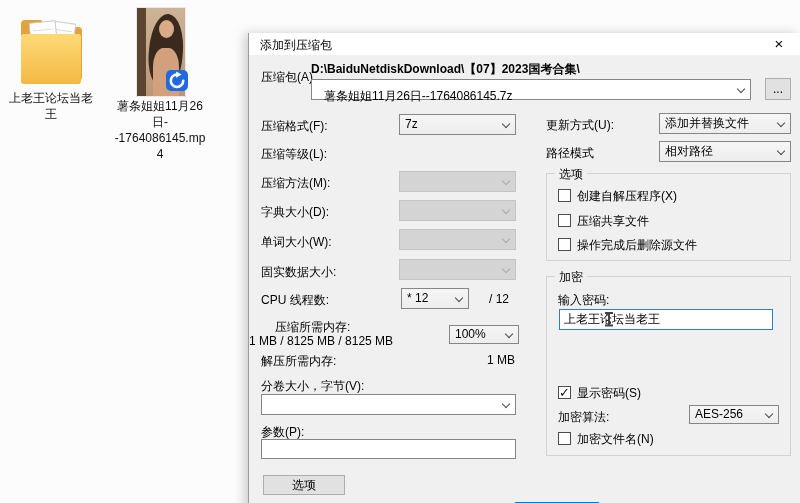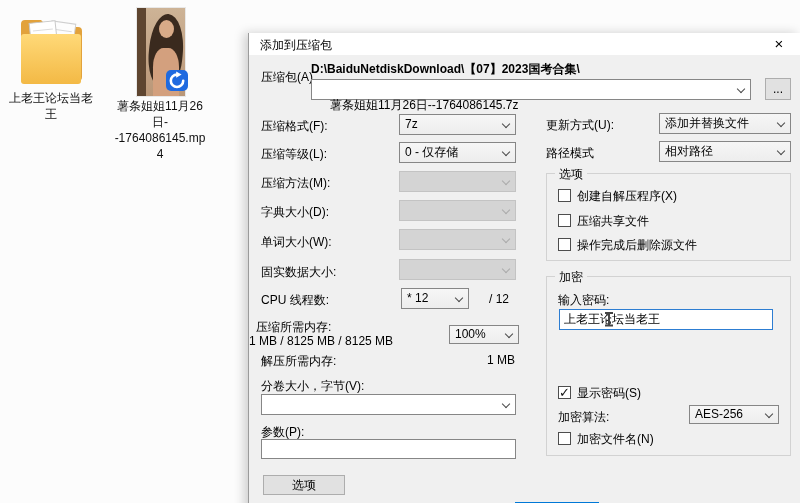--- a/index.html
+++ b/index.html
@@ -25,21 +25,21 @@
   #dlg-title { position:absolute; left:11px; top:4px; font-size:12px; }
   #dlg-close { position:absolute; right:10px; top:1px; width:22px; height:20px; text-align:center; font-size:15px; line-height:20px; color:#000; cursor:pointer; }
 
   .lbl { position:absolute; white-space:nowrap; }
   .select { position:absolute; background:#fdfdfd; border:1px solid #868686; height:21px; line-height:19px; padding:0 18px 0 5px; cursor:default; }
   .select.gray { background:linear-gradient(#f6f6f6,#ededed); }
   .select.disabled { background:#d4d4d4; border-color:#c3c3c3; color:#9a9a9a; }
   .chev { position:absolute; right:6px; top:6px; width:6px; height:6px; border-right:1.4px solid #4a4a4a; border-bottom:1.4px solid #4a4a4a; transform:rotate(45deg); }
   .select.disabled .chev { border-color:#aaaaaa; }
   .combo-edit { position:absolute; background:#fff; border:1px solid #868686; }
-  .combo-edit input { position:absolute; left:0; top:16px; width:calc(100% - 20px); height:100%; border:none; outline:none; padding:0 18px; font:inherit; background:transparent; }
+  .combo-edit input { position:absolute; left:0; top:7px; width:calc(100% - 20px); height:100%; border:none; outline:none; padding:0 12px; font:inherit; background:transparent; }
   .txt { position:absolute; background:#fff; border:1px solid #868686; padding:0 4px; font:inherit; outline:none; }
 
   .btn { position:absolute; background:#e1e1e1; border:1px solid #adadad; text-align:center; font-size:12px; cursor:pointer; padding:0; font-family:inherit; }
   .btn.focused { border:2px solid #0078d7; }
 
   .groupbox { position:absolute; border:1px solid #d2d2d2; }
   .groupbox > .gb-title { position:absolute; top:-8px; left:8px; background:#f0f0f0; padding:0 4px; }
 
   .cbrow { position:absolute; height:16px; cursor:default; }
   .cb { position:absolute; left:0; top:1px; width:13px; height:13px; background:#fff; border:1px solid #4d4d4d; }
@@ -134,43 +134,40 @@
     <div class="lbl" style="left:12px; top:85px;text-align:right;">压缩格式(F):</div>
     <div class="lbl" style="left:12px; top:113px;">压缩等级(L):</div>
     <div class="lbl" style="left:12px; top:142px;">压缩方法(M):</div>
     <div class="lbl" style="left:12px; top:171px;">字典大小(D):</div>
     <div class="lbl" style="left:12px; top:201px;">单词大小(W):</div>
     <div class="lbl" style="left:12px; top:231px;">固实数据大小:</div>
 
     <div class="select gray" style="left:150px; top:81px; width:117px;">
       <span>7z</span><span class="chev"></span>
     </div>
-    <div class="select gray" style="left:150px; top:109px; width:117px;">
-      <span>0 - 仅存储</span><span class="chev"></span>
-    </div>
     <div class="select disabled" style="left:150px; top:138px; width:117px;">
       <span></span><span class="chev"></span>
     </div>
     <div class="select disabled" style="left:150px; top:167px; width:117px;">
       <span></span><span class="chev"></span>
     </div>
     <div class="select disabled" style="left:150px; top:196px; width:117px;">
       <span></span><span class="chev"></span>
     </div>
     <div class="select disabled" style="left:150px; top:226px; width:117px;">
       <span></span><span class="chev"></span>
     </div>
 
     <div class="lbl" style="left:12px; top:259px;">CPU 线程数:</div>
     <div class="select gray" style="left:152px; top:255px; width:68px;">
       <span>* 12</span><span class="chev"></span>
     </div>
     <div class="lbl" style="left:240px; top:259px;">/ 12</div>
 
-    <div class="lbl" style="left:7px; top:286px;">压缩所需内存:</div>
+    <div class="lbl" style="left:26px; top:286px;">压缩所需内存:</div>
     <div class="memline" style="left:0; top:301px;text-align:right;">1 MB / 8125 MB / 8125 MB</div>
     <div class="select gray" style="left:200px; top:292px; width:70px; height:19px; line-height:17px;">
       <span>100%</span><span class="chev" style="top:5px;"></span>
     </div>
     <div class="lbl" style="left:12px; top:320px;">解压所需内存:</div>
     <div class="lbl" style="left:180px; top:320px; width:86px; text-align:right;">1 MB</div>
 
     <div class="lbl" style="left:12px; top:345px;">分卷大小，字节(V):</div>
     <div class="combo-edit" style="left:12px; top:361px; width:255px; height:21px;">
       <input type="text" value="" style="">

